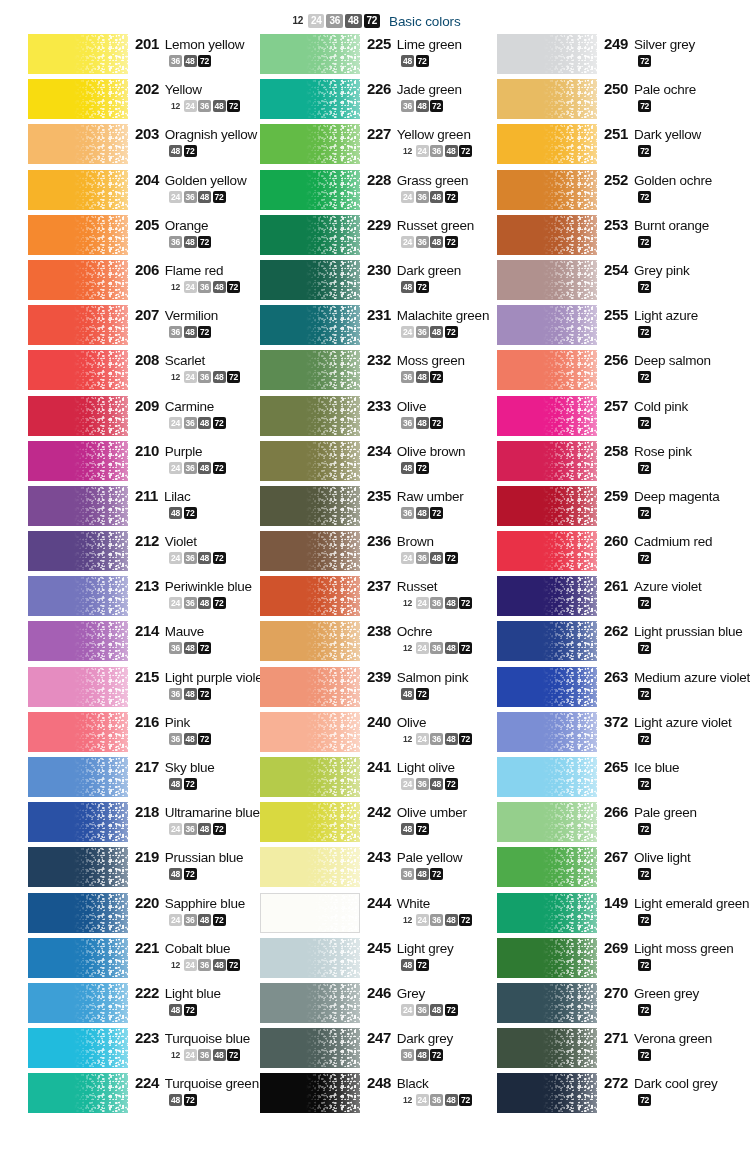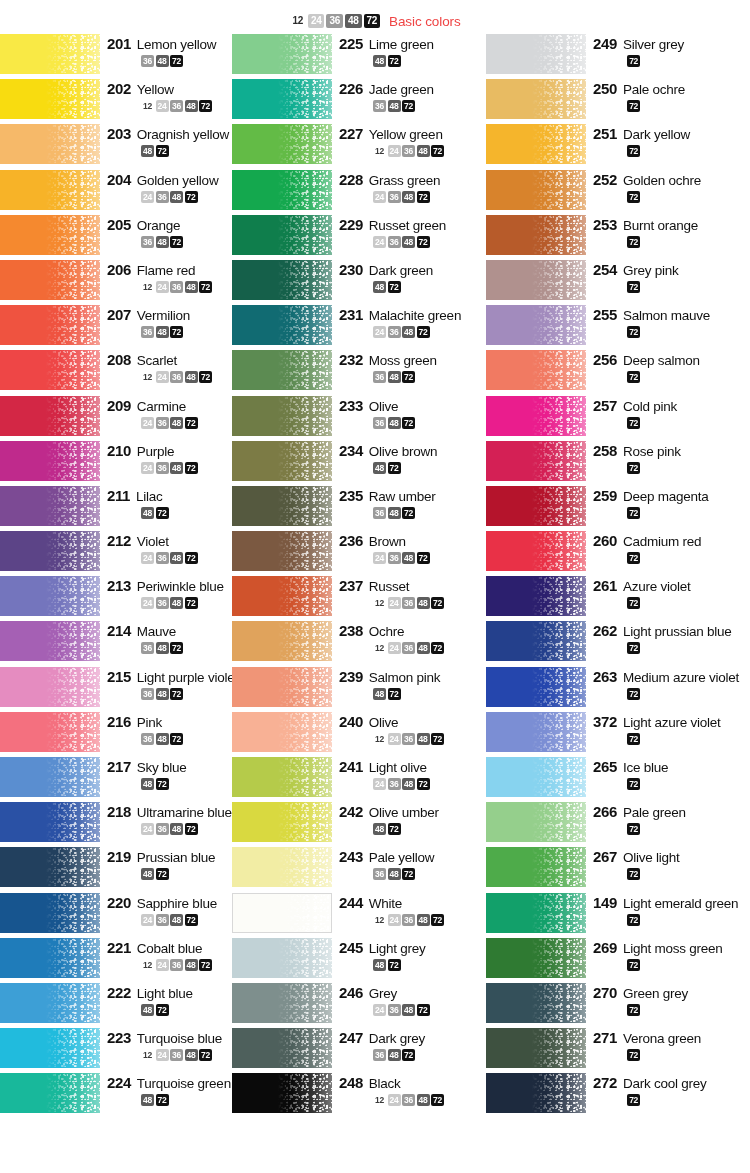--- a/index.html
+++ b/index.html
@@ -19,21 +19,21 @@
     display: flex;
     align-items: center;
     justify-content: center;
     gap: 3px;
     height: 34px;
     padding-top: 8px;
   }
   .header .hdr-badges { display: flex; gap: 2px; align-items: center; }
   .header .hdr-title {
     font-size: 13.5px;
-    color: #ef4444;
+    color: #0c4a6e;
     margin-left: 6px;
     letter-spacing: -0.1px;
   }
   
   .badge {
     display: inline-block;
     font-size: 8.5px;
     font-weight: bold;
     line-height: 10px;
     padding: 1px 2px 1px 2px;
@@ -50,21 +50,21 @@
   .hdr-badges .badge { font-size: 10px; line-height: 12px; min-width: 15px; padding: 1px 3px; }
   .hdr-badges .badge.b12 { background: #ffffff; color: #2b2b2b; }
 
   
   .columns {
     display: flex;
     width: 750px;
     padding: 0 0 0 0;
   }
   .column { width: 250px; }
-  .column.col1 { width: 232px; }
+  .column.col1 { width: 232px; margin-left: 28px; }
   .column.col2 { width: 260px; }
   .column.col3 { width: 270px; }
 
   .row {
     display: flex;
     align-items: flex-start;
     height: 45.2px;
     position: relative;
   }
   .swatch {
@@ -1134,21 +1134,21 @@
         </div>
         <div class="row">
           <div class="swatch">
             <div class="base" style="background: rgb(162, 139, 189);"></div>
             <div class="tex"></div>
             <div class="fade"></div>
           </div>
           <div class="meta">
             <div class="line1">
               <span class="num">255</span>
-              <span class="cname">Salmon mauve</span>
+              <span class="cname">Light azure</span>
             </div>
             <div class="sets">
               <span class="badge b72">72</span>
             </div>
           </div>
         </div>
         <div class="row">
           <div class="swatch">
             <div class="base" style="background: rgb(241, 122, 98);"></div>
             <div class="tex"></div>

